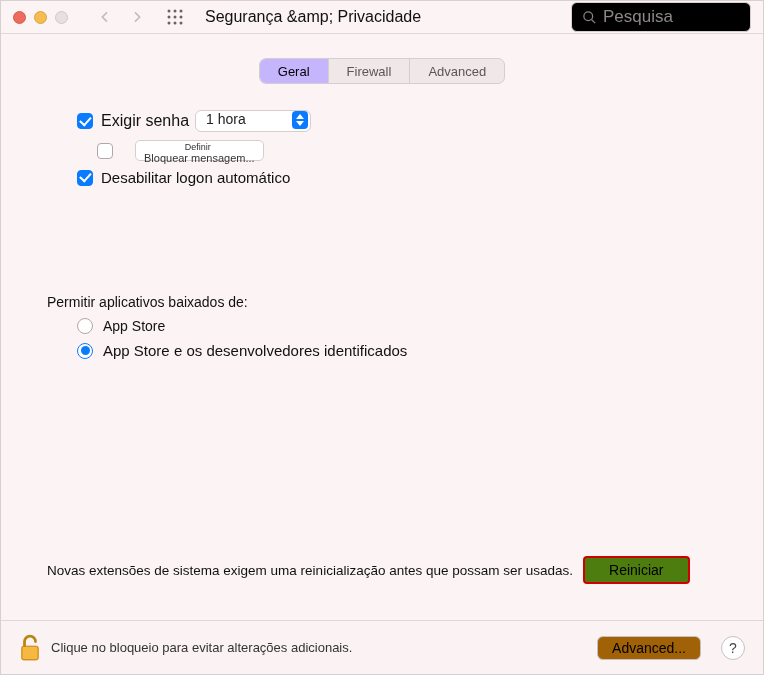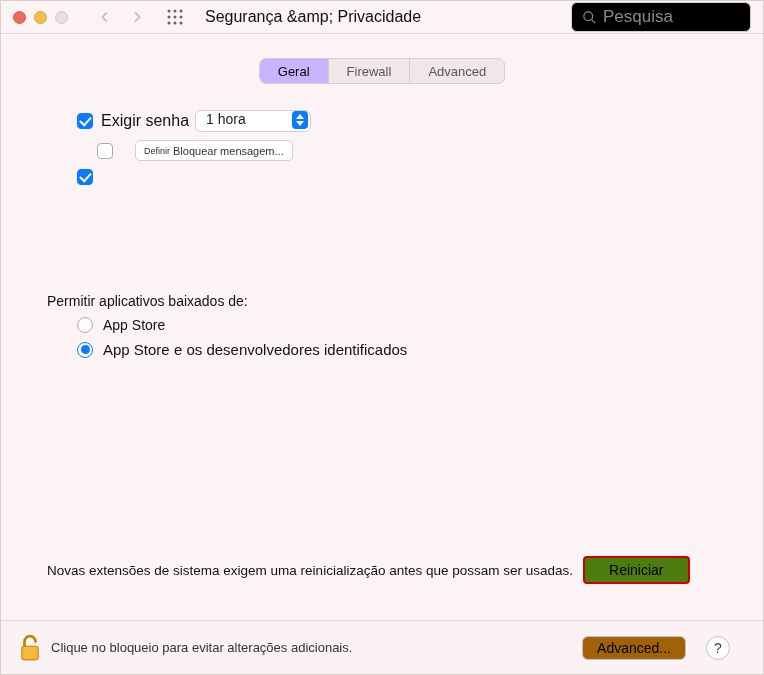--- a/index.html
+++ b/index.html
@@ -43,32 +43,32 @@
   .tabs-row { display:flex; justify-content:center; margin-bottom:26px;}
   .tabs { display:flex; align-items:center; border:1px solid #d6cece; border-radius:7px; background:#f0e8e8; height:26px; overflow:hidden;}
   .tab { font-size:13px; color:#5c5656; padding:0 18px; height:100%; display:flex; align-items:center; border-right:1px solid #d6cece;}
   .tab:last-child{border-right:none;}
   .tab.active { background:#c4b5fd; color:#000; font-weight:500;}
   .section1 { font-size:14px; color:#222; }
   .row { display:flex; align-items:center; margin-bottom:8px; flex-wrap:wrap; }
   .indent { margin-left:30px; }
   .indent2 { margin-left:50px; }
   .pill-btn { background:#fff; border:1px solid #d6cece; border-radius:6px; padding:2px 14px; font-size:13px; color:#222; height:22px; display:inline-flex; align-items:center;}
-  .pill-small { background:#fff; border:1px solid #d6cece; border-radius:5px; padding:1px 8px; font-size:11px; color:#333; height:21px; display:inline-flex; align-items:center;}
+  .pill-small { background:#fff; border:1px solid #d6cece; border-radius:5px; padding:1px 8px; font-size:11px; color:#333; height:21px; display:inline-flex; align-items:center;flex-direction:column;}
   .checkbox { width:16px; height:16px; border:1px solid #b0a8a8; border-radius:4px; background:#fff; display:inline-flex; align-items:center; justify-content:center; margin-right:8px; flex-shrink:0;}
   .checkbox.checked { background:#0a7bff; border-color:#0a7bff;}
   .checkbox.checked::after{content:"";width:9px;height:5px;border-left:2px solid #fff;border-bottom:2px solid #fff;transform:rotate(-48deg) translate(1px,-1px);}
   .combo { display:inline-flex; align-items:flex-start; background:#fff; border:1px solid #d6cece; border-radius:6px; height:22px; padding:0 2px 0 10px; font-size:14px; gap:8px;}
   .combo .arrows { width:16px; height:18px; background:#0a7bff; border-radius:4px; color:#fff; display:flex; flex-direction:column; align-items:center; justify-content:center; font-size:6px; line-height:6px;}
   .radio { width:16px; height:16px; border:1px solid #b0a8a8; border-radius:50%; background:#fff; margin-right:10px; display:inline-flex; align-items:center; justify-content:center; flex-shrink:0;}
   .radio.selected { border-color:#0a7bff;}
   .radio.selected::after { content:""; width:9px; height:9px; border-radius:50%; background:#0a7bff;}
   .bottom-area { margin-top:auto; }
   .reboot-btn { border:2px solid #d00000; border-radius:4px; background:#4d7c0f; padding:4px 24px; font-size:14px; color:#000; margin-left:10px;}
-  .footer { height:54px; border-top:1px solid #e0d7d7; display:flex; align-items:center; padding:0 33px 0 18px; gap:10px; background:#fbf3f3;}
+  .footer { height:54px; border-top:1px solid #e0d7d7; display:flex; align-items:center; padding:0 18px 0 18px; gap:10px; background:#fbf3f3;}
   .lock { width:22px; height:28px; }
   .footer-text { font-size:13px; color:#333; }
   .adv-btn { margin-left:auto; background:#a16207; border:1px solid #c9c0c0; border-radius:6px; padding:3px 14px; font-size:14px; color:#000;}
   .help-btn { width:24px; height:24px; border:1px solid #c9c0c0; border-radius:50%; background:#fff; display:flex; align-items:center; justify-content:center; font-size:14px; color:#444; margin-left:10px;}
   .gap-big { height:100px; }
   .label-txt { font-size:14px; color:#111; }
   .label-small { font-size:12.5px; color:#222; }
 </style>
 </head>
 <body>
@@ -146,20 +146,21 @@
       <div class="row indent2" style="margin-top:2px">
         <span class="checkbox"></span>
         <span style="width:14px"></span>
         <span class="pill-small">
           <span style="font-size:9px;margin-right:3px">Definir</span>
           <span>Bloquear mensagem...</span>
         </span>
       </div>
       <div class="row indent" style="margin-top:4px">
         <span class="checkbox checked"></span>
+        <span class="label-txt" style="font-size:15px">Desabilitar logon automático</span>
       </div>
     </div>
 
     <div class="gap-big"></div>
 
     <div class="section1">
       <div class="row">
           <span class="label-txt">Permitir aplicativos baixados de:</span>
         </div>
       <div class="row indent" style="margin-top:6px">

